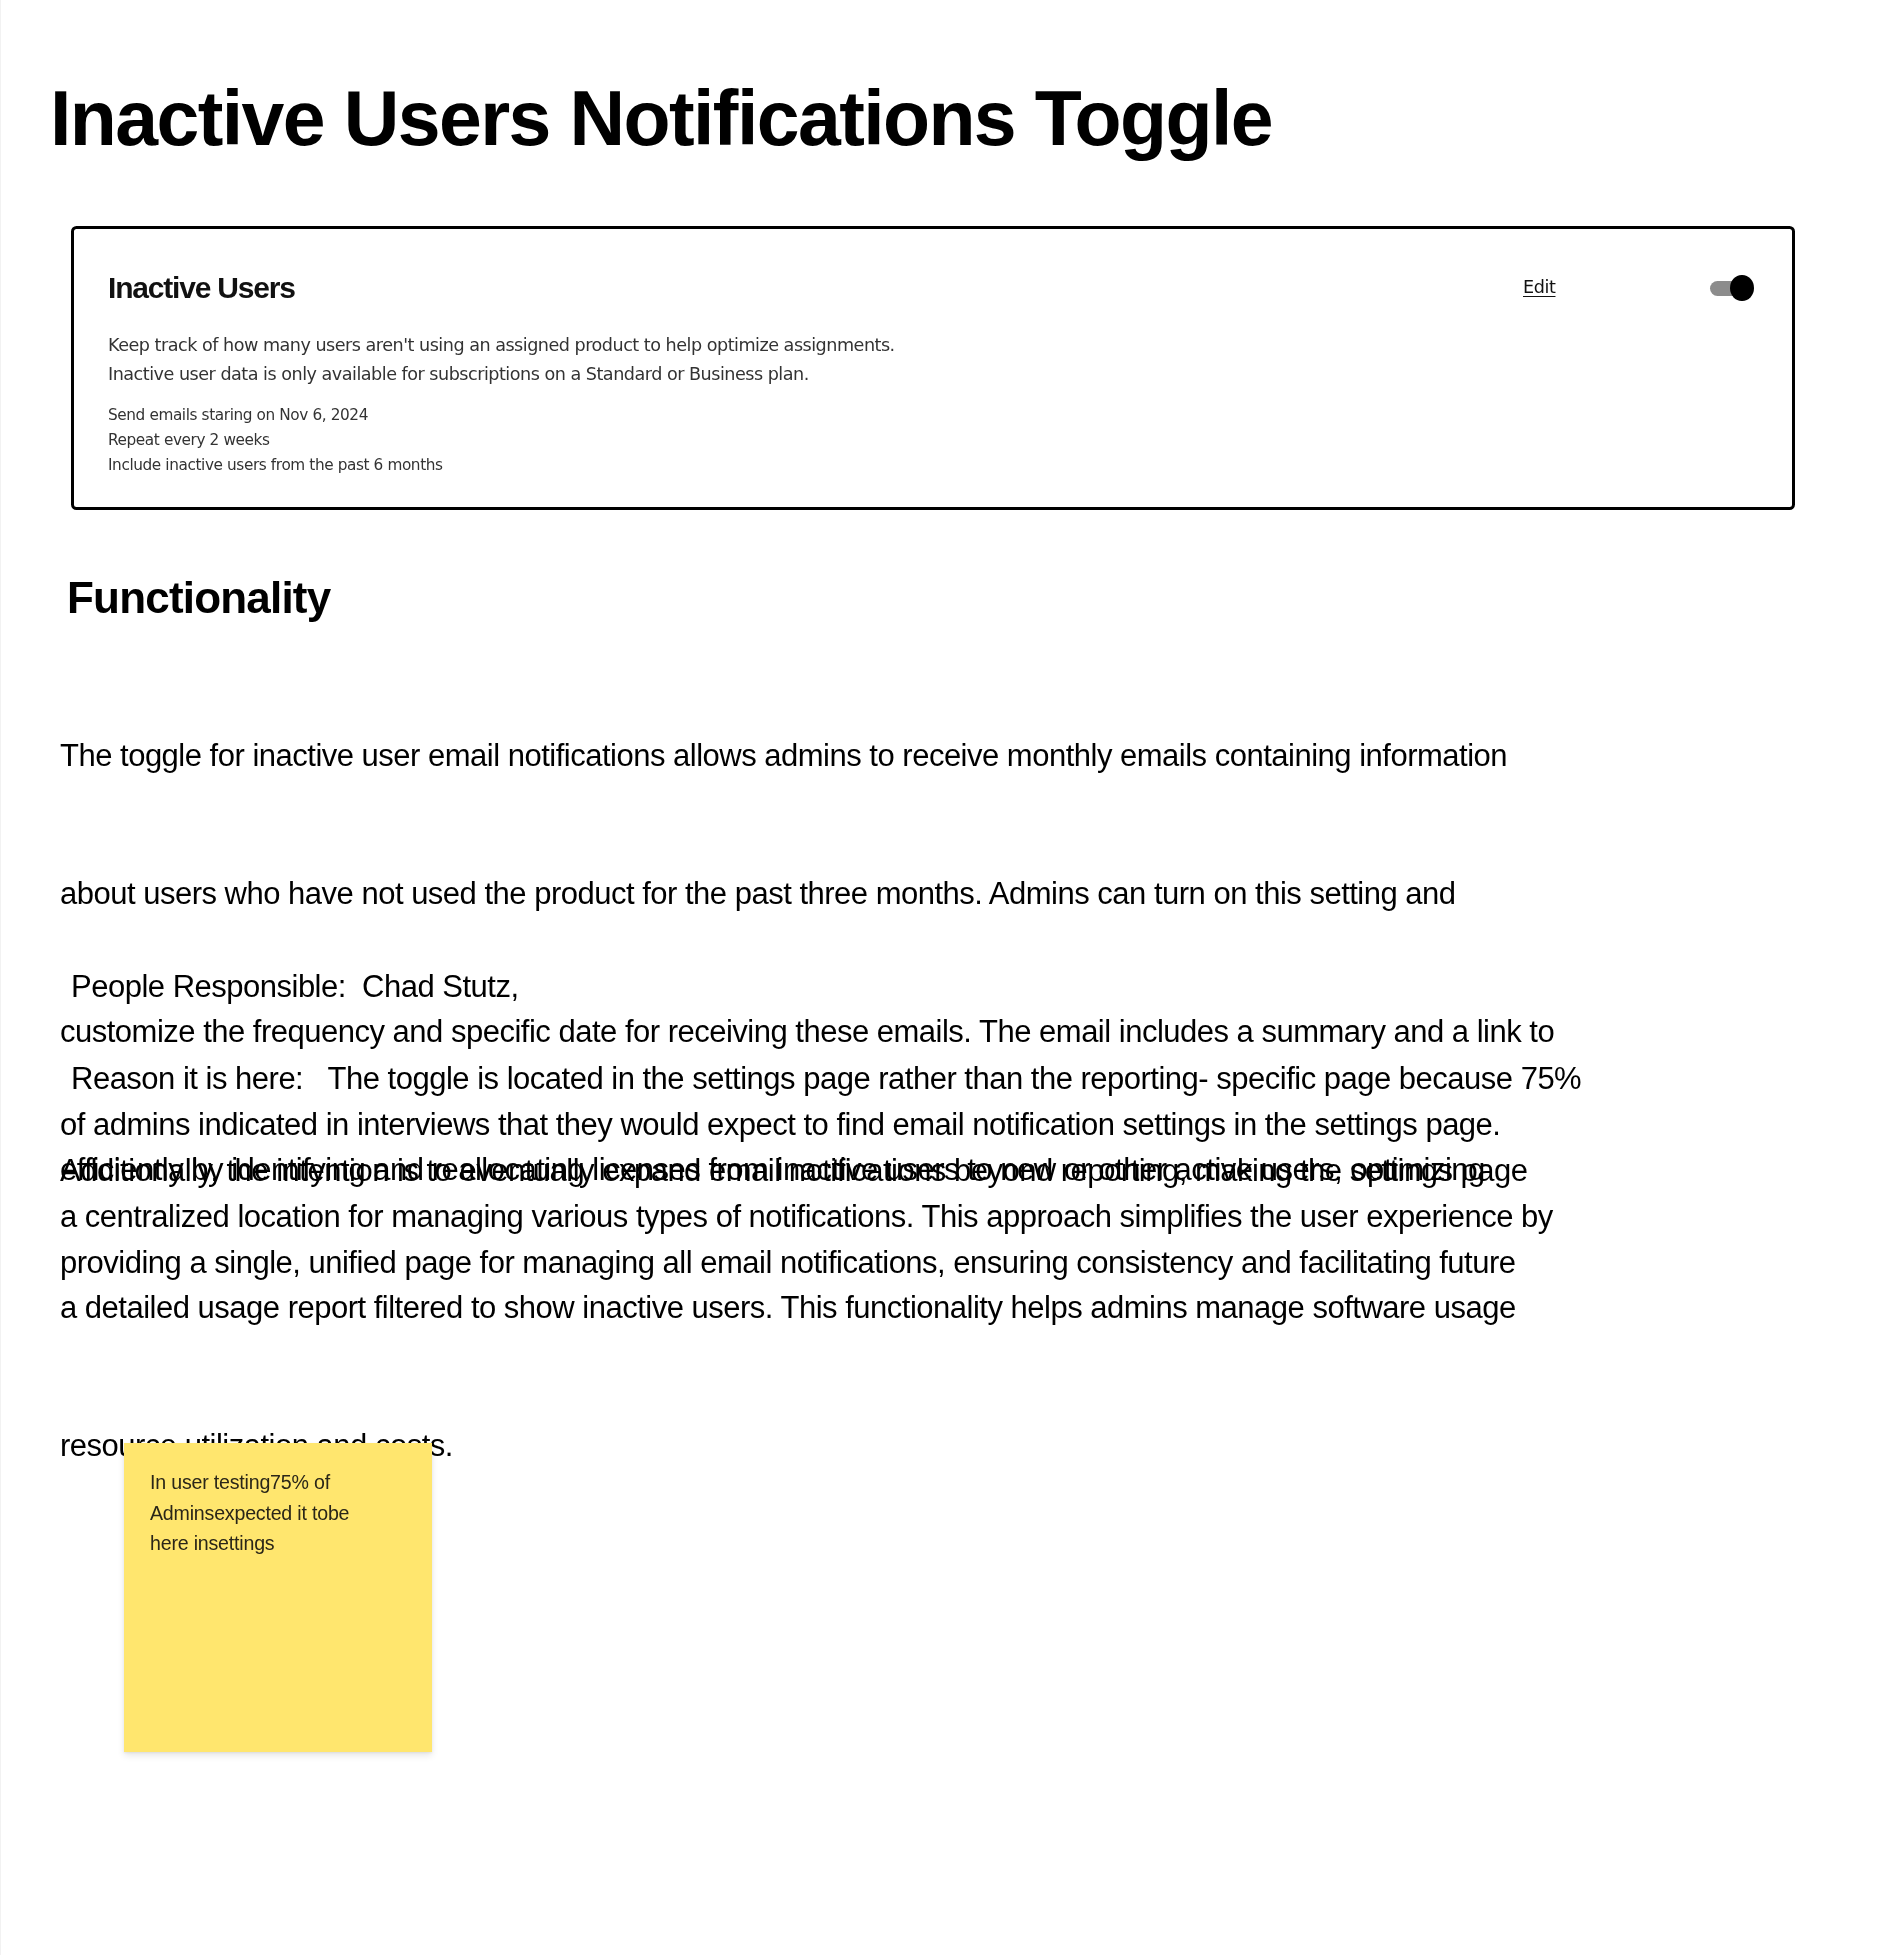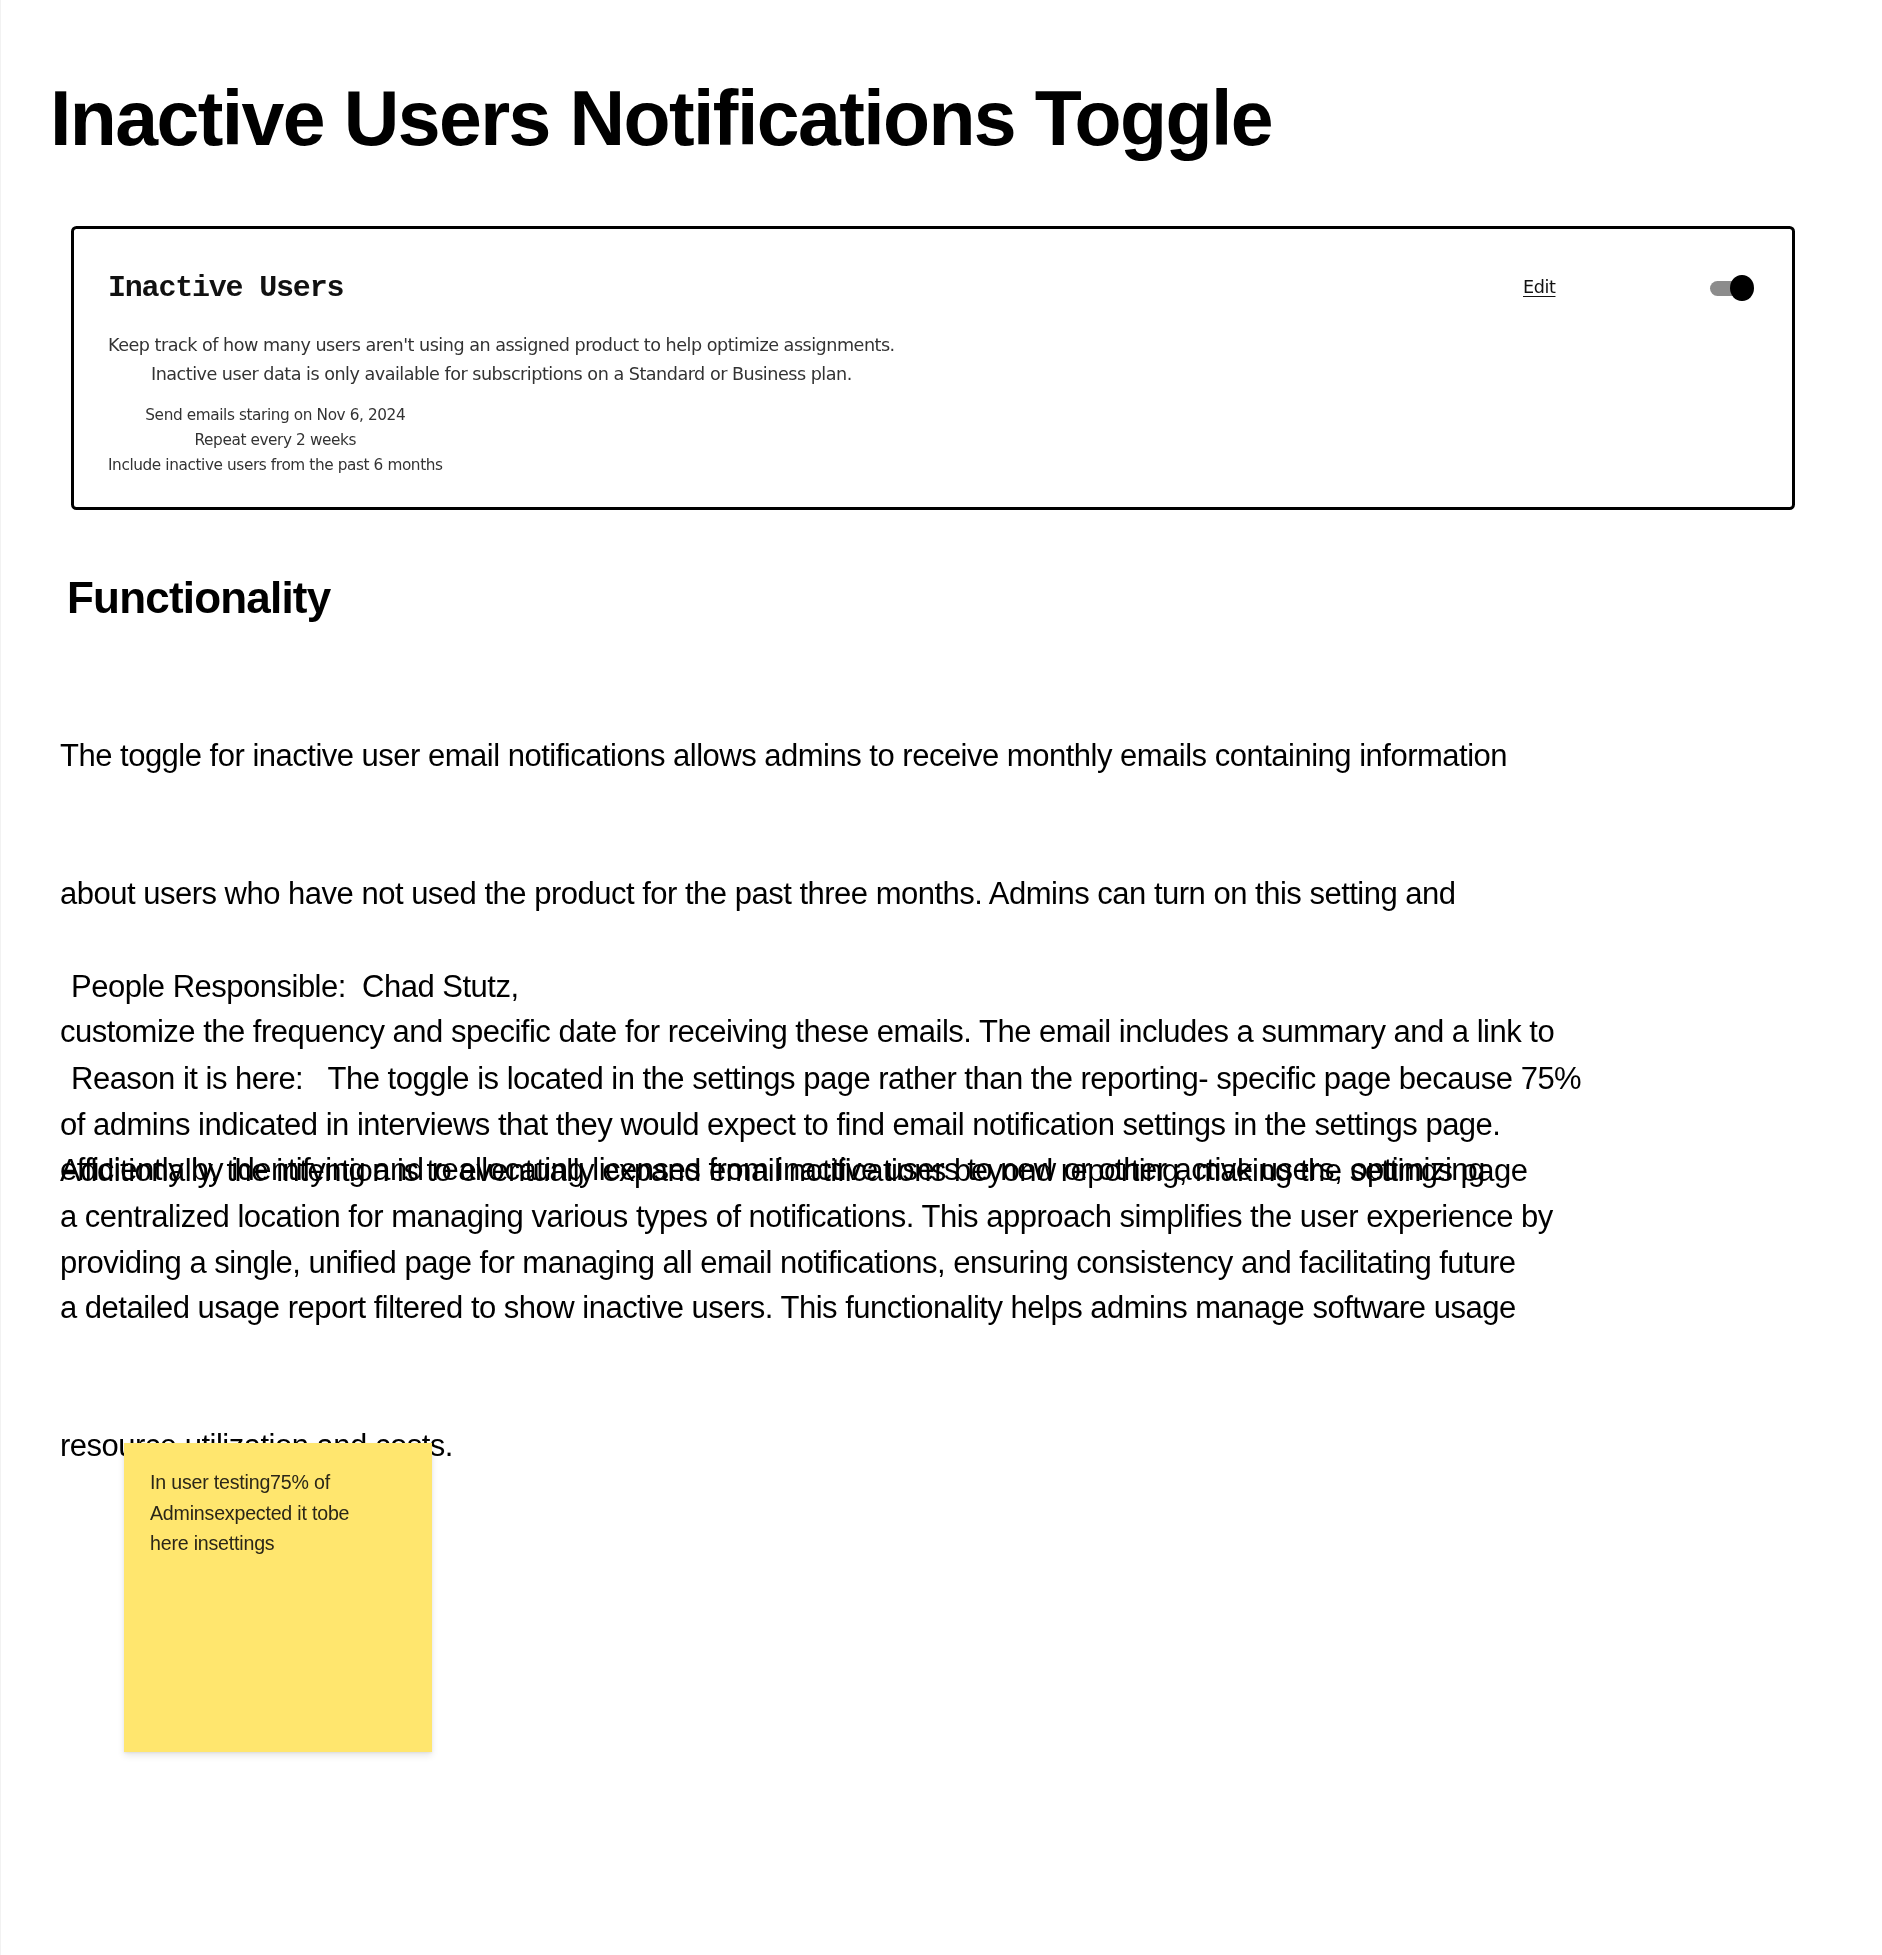--- a/index.html
+++ b/index.html
@@ -44,40 +44,40 @@
       border: 3.1px solid #000;
       border-radius: 5.5px;
       background: #fff;
       box-sizing: content-box;
     }
     .card-title {
       position: absolute;
       left: 34px;
       top: 44px;
       margin: 0;
-      font-family: Liberation Mono, monospace;
+      font-family: Liberation Sans, sans-serif;
       font-size: 30px;
       font-weight: 700;
       letter-spacing: -1.2px;
       line-height: 1;
       white-space: nowrap;
       color: #111;
     }
     .card-desc {
       position: absolute;
       left: 34px;
       top: 102px;
       font-family: "DejaVu Sans", sans-serif;
       font-size: 17.6px;
       line-height: 29px;
       letter-spacing: -0.5px;
       color: #333;
       white-space: nowrap;
     }
-    .card-desc div, .card-settings div { display: block; text-align: center; }
+    .card-desc div, .card-settings div { display: block; }
     .card-settings {
       position: absolute;
       left: 34px;
       top: 174px;
       font-family: "DejaVu Sans", sans-serif;
       font-size: 15.3px;
       line-height: 25px;
       letter-spacing: -0.4px;
       color: #333;
       white-space: nowrap;

